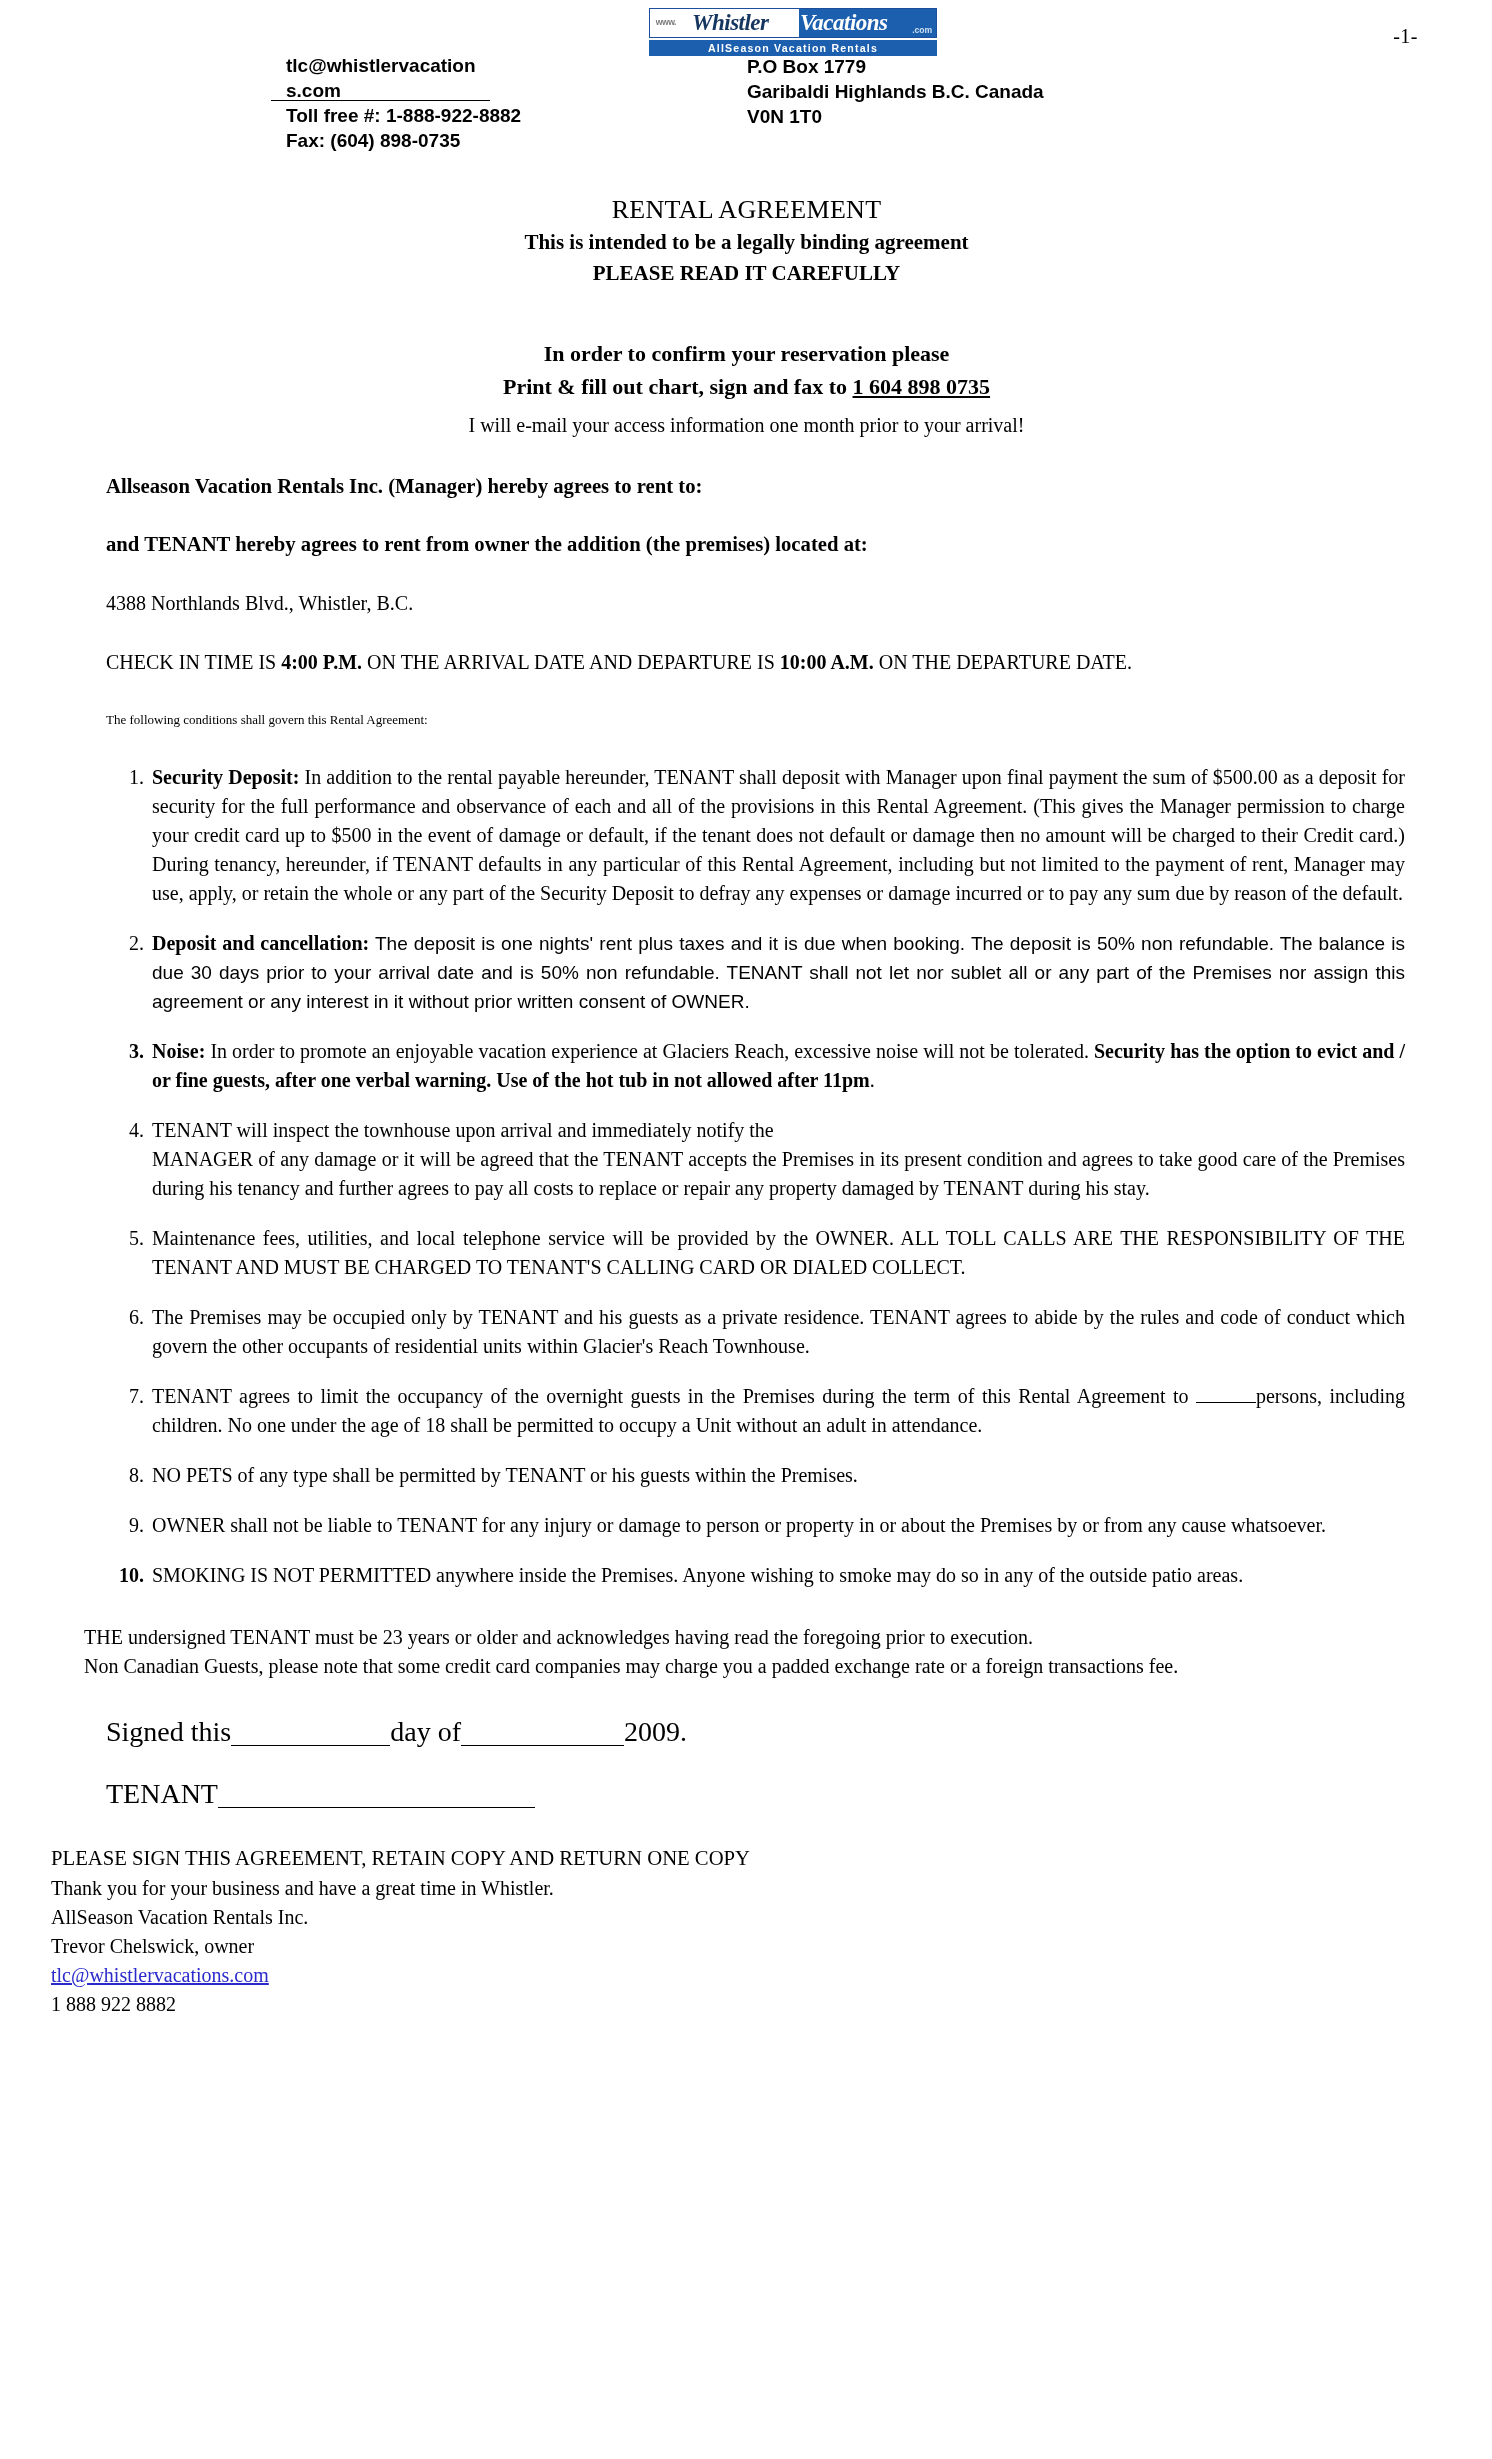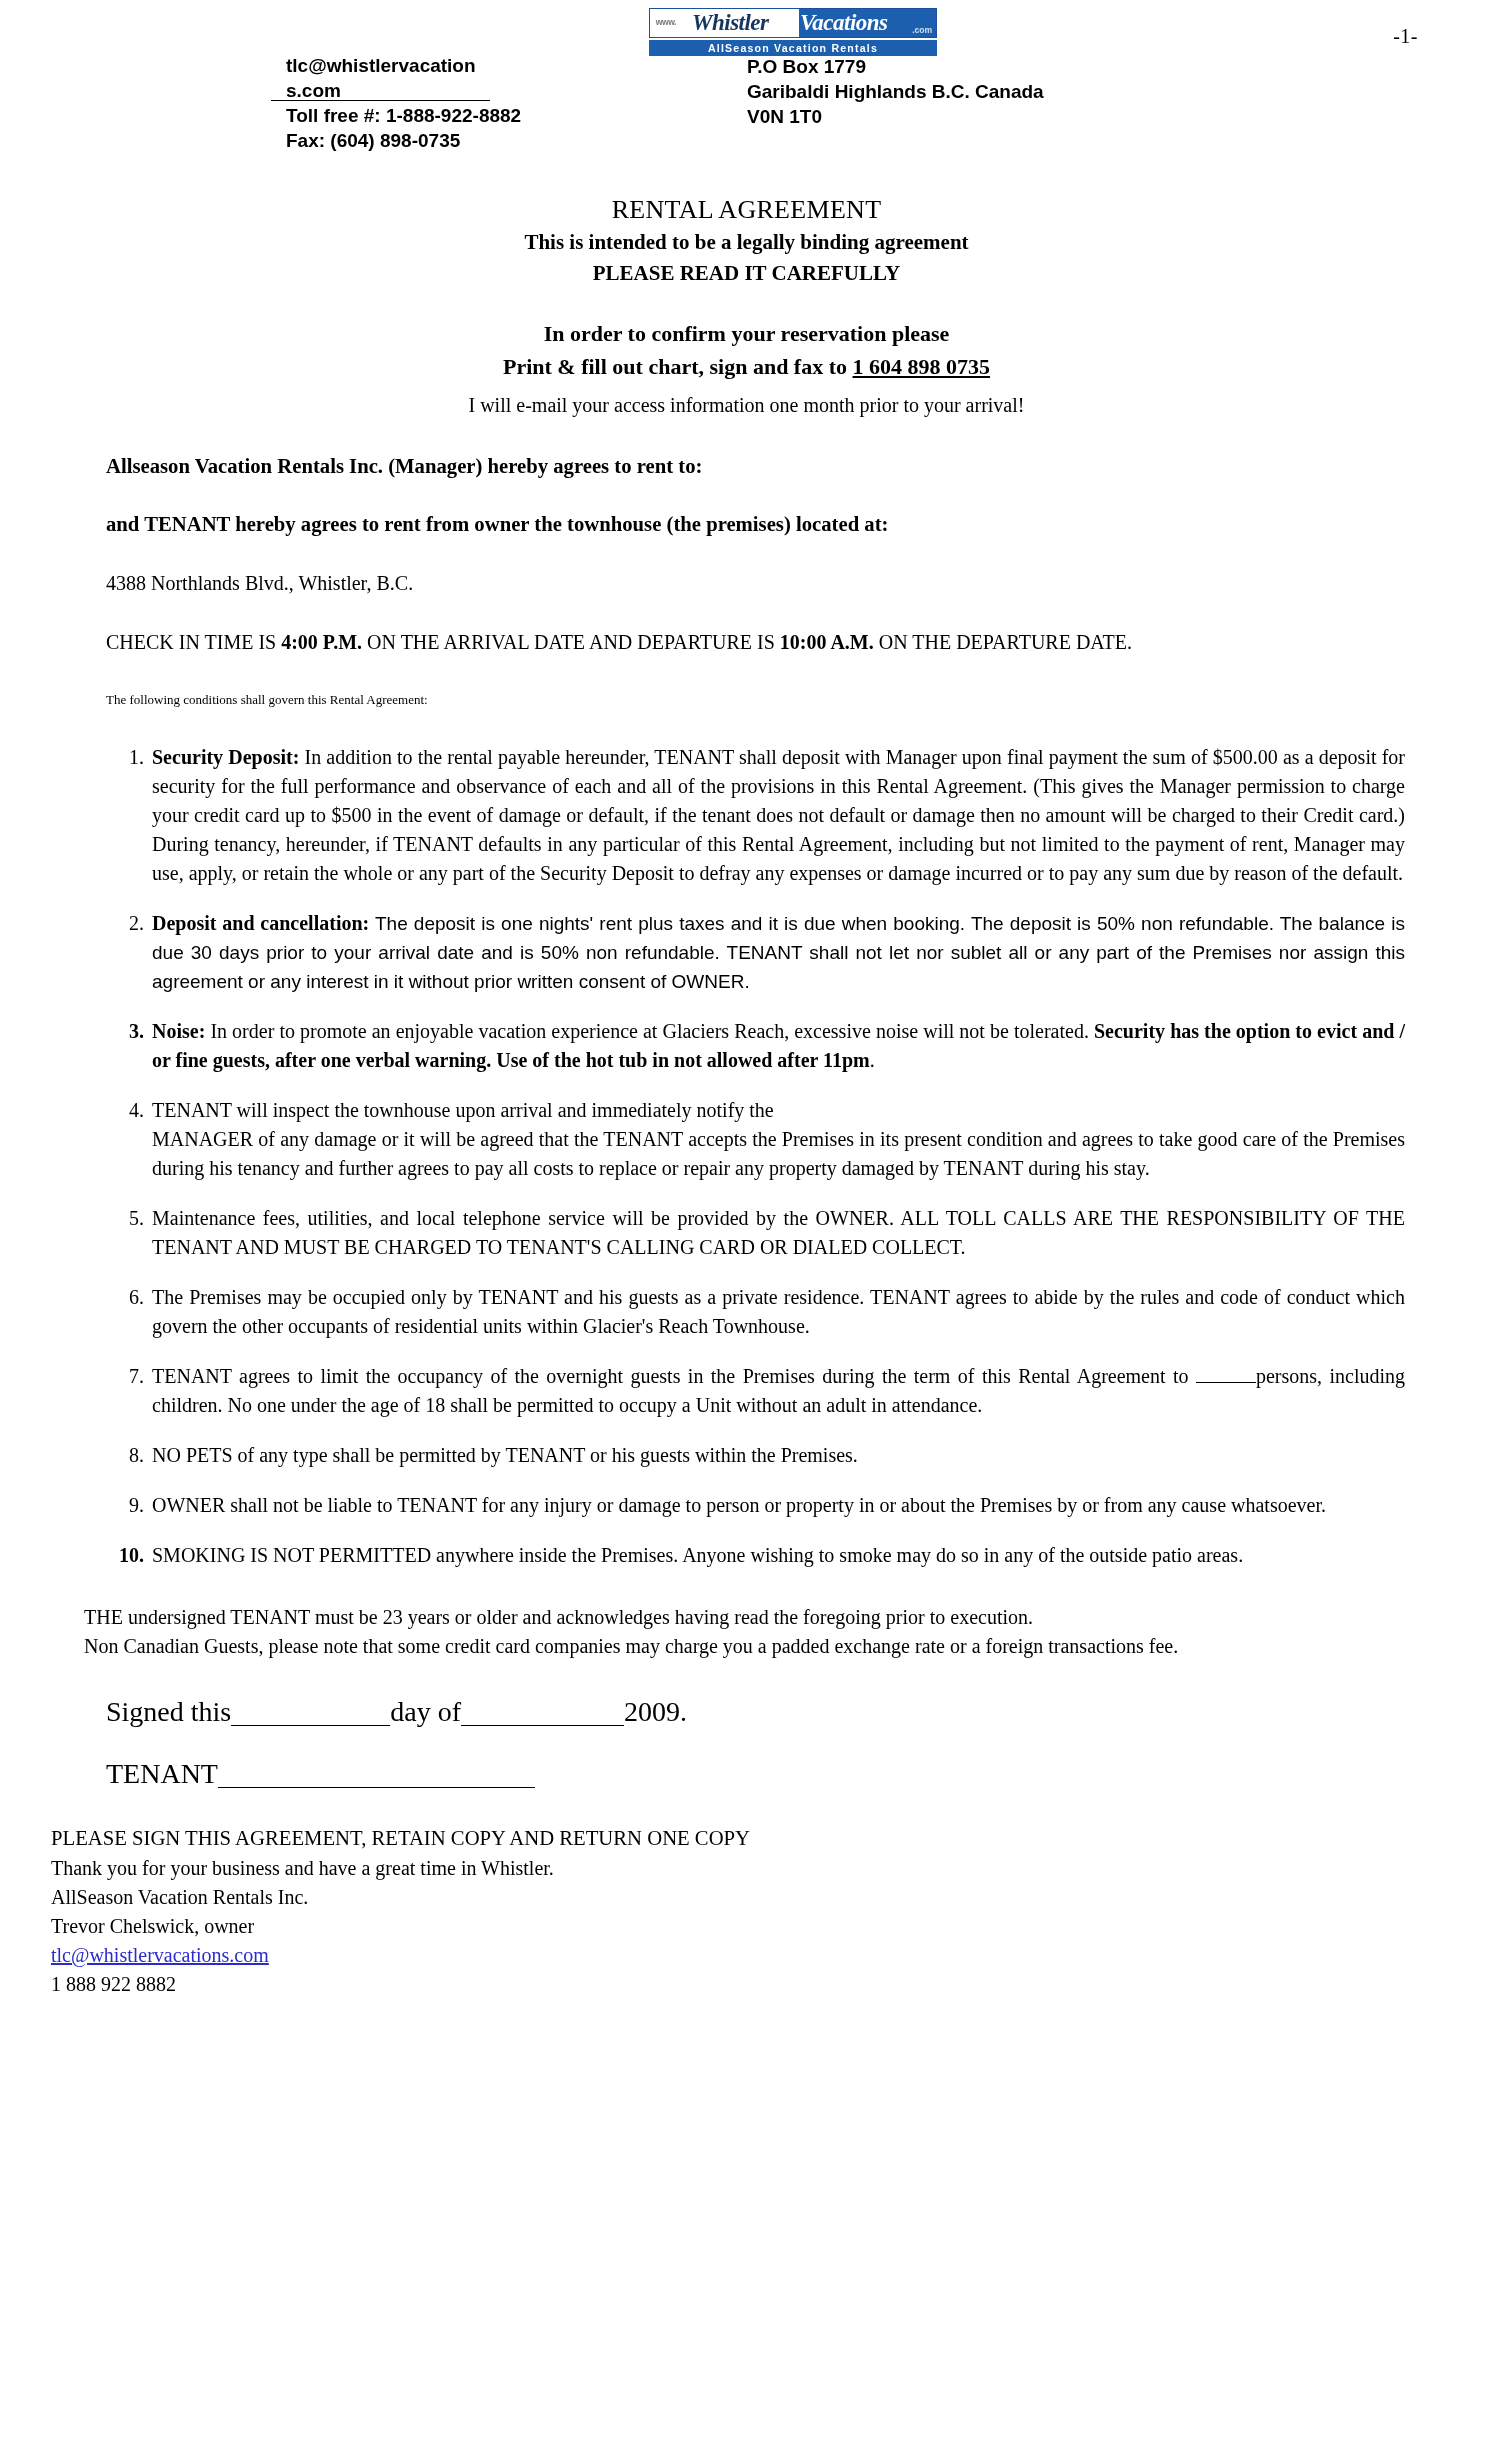--- a/index.html
+++ b/index.html
@@ -153,21 +153,21 @@
     line-height: 32px;
   }
   .doc-subtitle2 {
     font-size: 21px;
     font-weight: bold;
     line-height: 31px;
   }
 
   .confirm-block {
     text-align: center;
-    margin-top: 28px;
+    margin-top: 48px;
   }
   .confirm-1 {
     font-size: 22px;
     font-weight: bold;
     line-height: 33px;
   }
   .confirm-2 {
     font-size: 22px;
     font-weight: bold;
     line-height: 33px;
@@ -325,21 +325,21 @@
 
   <div class="confirm-block">
     <div class="confirm-1">In order to confirm your reservation please</div>
     <div class="confirm-2"><span>Print &amp; fill out chart, sign and fax to </span><u>1 604 898 0735</u></div>
     <div class="confirm-3">I will e-mail your access information one month prior to your arrival!</div>
   </div>
 
   <div class="body-wrap">
 
     <div class="intro-p">Allseason Vacation Rentals Inc. (Manager) hereby agrees to rent to:</div>
-    <div class="intro-p">and TENANT hereby agrees to rent from owner the townhouse (the premises) located at:</div>
+    <div class="intro-p">and TENANT hereby agrees to rent from owner the addition (the premises) located at:</div>
     <div class="plain-p">4388 Northlands Blvd., Whistler, B.C.</div>
 
     <div class="checkin-p"><span>CHECK IN TIME IS </span><b>4:00 P.M.</b><span> ON THE ARRIVAL DATE AND DEPARTURE IS </span><b>10:00 A.M.</b><span> ON THE DEPARTURE DATE.</span></div>
 
     <div class="conditions-p">The following conditions shall govern this Rental Agreement:</div>
 
     <ol class="clauses">
 
       <li>
         <span class="num">1.</span>

